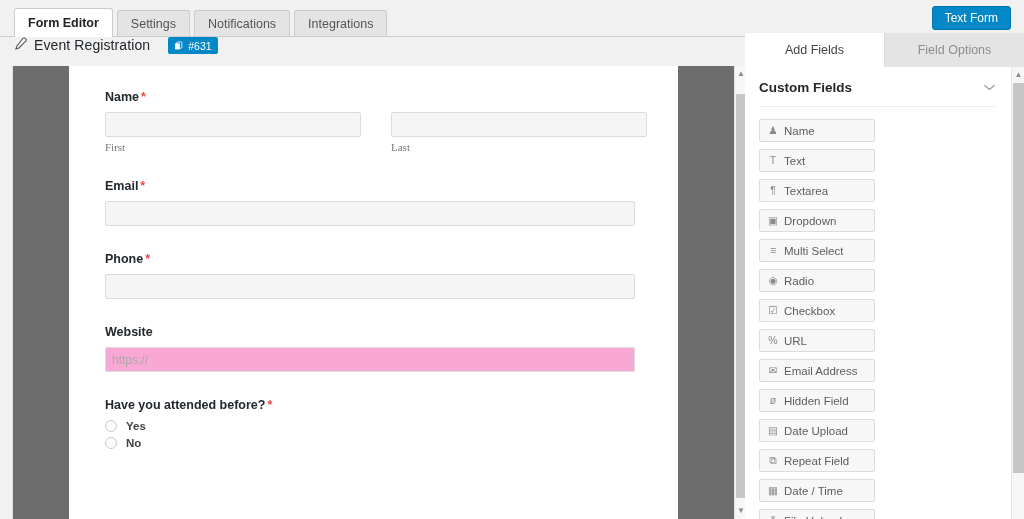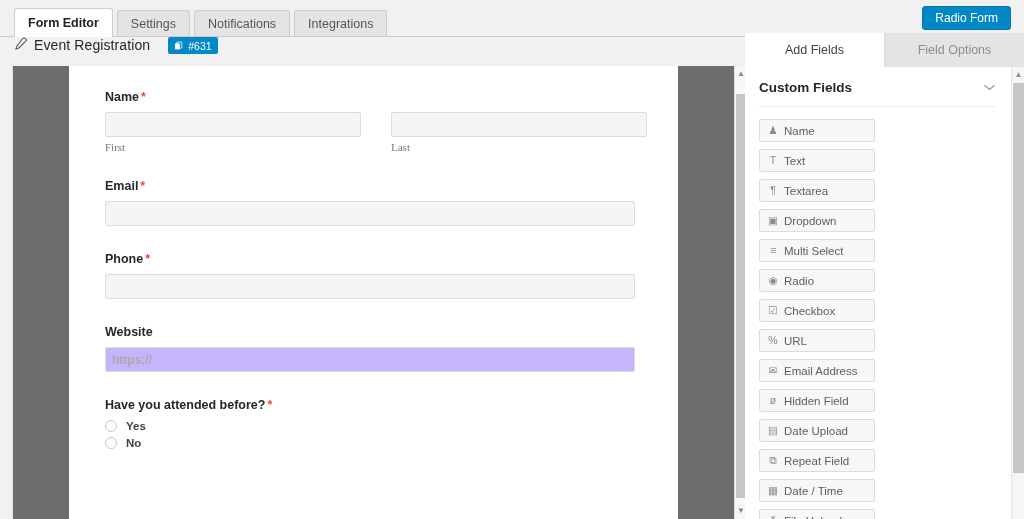--- a/index.html
+++ b/index.html
@@ -94,21 +94,21 @@
     margin-bottom: 7px; display: block; line-height: 1.2;
   }
   .req { color: #e74c3c; font-weight: bold; margin-left: 2px; }
   .finput {
     height: 25px; background: #f5f5f5;
     border: 1px solid #dcdcdc; border-radius: 2px;
     display: block; width: 100%;
     font-size: 12px; color: #666; padding: 0 6px;
     font-family: "Liberation Sans", sans-serif;
   }
-  .finput.white { background: #c4b5fd; font-weight: bold; }
+  .finput.white { background: #f9a8d4; }
   .finput::placeholder { color: #aaa; }
   .sublabel { font-size: 11px; color: #7a7a7a; margin-top: 4px; display: block; font-family: Liberation Serif, serif; }
 
   .namerow { display: flex; gap: 30px; }
   .namecol { width: 256px; }
 
   .radio-row { display: flex; align-items: center; gap: 9px; margin-top: 5px; font-weight: bold; }
   .radio-dot {
     width: 12px; height: 12px; border-radius: 50%;
     border: 1px solid #c9c9c9; background: #fdfdfd; flex: none;
@@ -189,21 +189,21 @@
 
 <div id="topbar">
   <div id="tabstrip">
       <div class="tab active">Form Editor</div>
       <div class="tab">Settings</div>
       <div class="tab">Notifications</div>
       <div class="tab">Integrations</div>
     </div>
   <div id="tabline"></div>
   <div id="save-form">
-    <span>Radio Form</span>
+    <span>Text Form</span>
   </div>
 </div>
 
 <div id="titlerow">
   <span id="pencil-icon">
     <svg viewBox="0 0 16 16" width="14" height="14" aria-hidden="true">
       <path d="M11.6 1.2a1.3 1.3 0 0 1 1.9 0l1.3 1.3a1.3 1.3 0 0 1 0 1.9l-8.1 8.1-3.4 1.2 1.2-3.4z" fill="none" stroke="#555" stroke-width="1.2"></path>
     </svg>
   </span>
   <span id="form-title">Event Registration</span>

